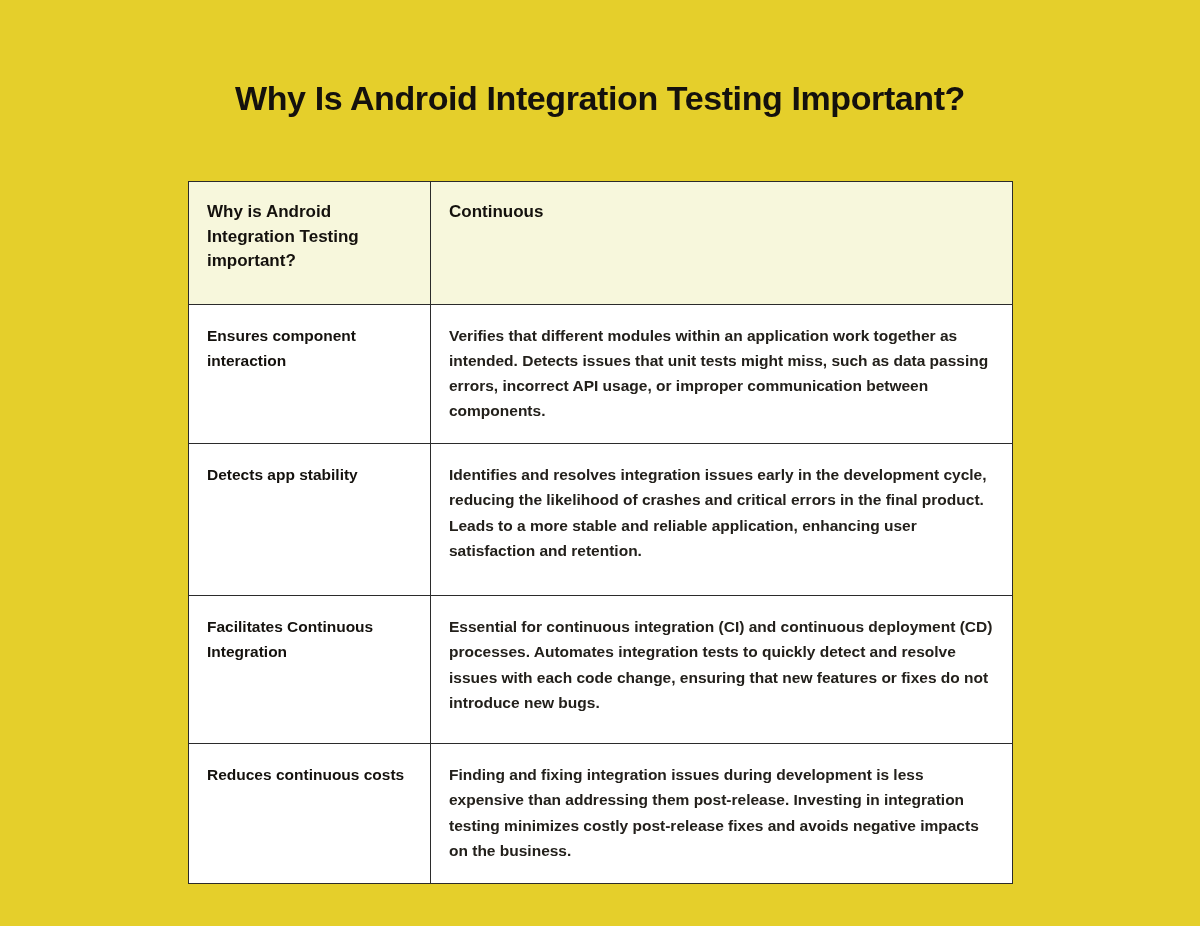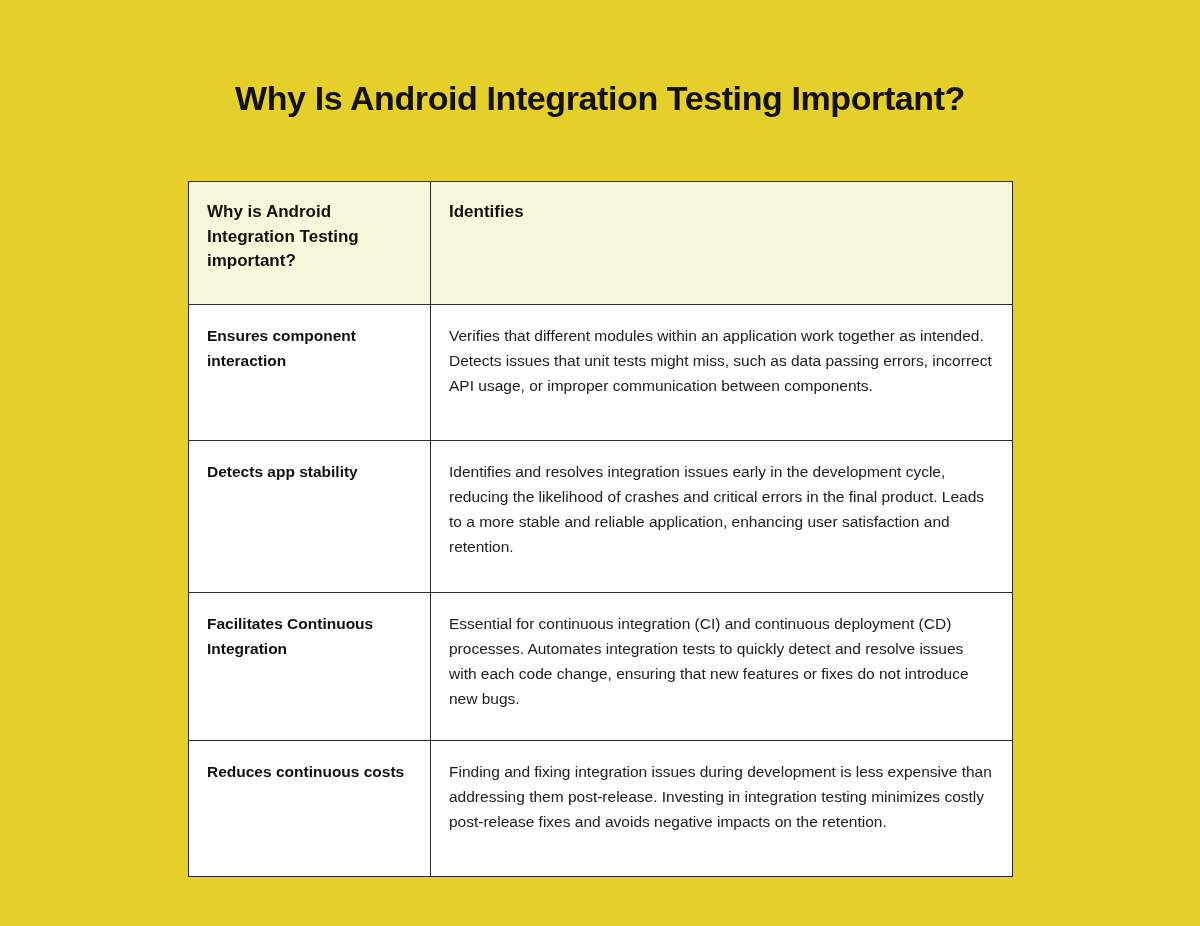--- a/index.html
+++ b/index.html
@@ -63,21 +63,21 @@
   }
   table.info-table tbody td.label {
     font-size: 15.5px;
     font-weight: bold;
     color: #14110d;
     line-height: 1.62;
     margin-left: 48px;
   }
   table.info-table tbody td.desc {
     font-size: 15.5px;
-    font-weight: normal;
+    font-weight: bold;
     color: #23201b;
     line-height: 1.62;
   }
   .row-h1 td { height: 136px; }
   .row-h2 td { height: 152px; }
   .row-h3 td { height: 148px; }
   .row-h4 td { height: 136px; }
 </style>
 </head>
 <body>
@@ -88,37 +88,37 @@
 
   <div class="table-wrap">
     <table class="info-table">
       <colgroup>
         <col class="c1">
         <col class="c2">
       </colgroup>
       <thead>
         <tr>
           <th>Why is Android Integration Testing important?</th>
-          <th>Identifies</th>
+          <th>Continuous</th>
         </tr>
       </thead>
       <tbody>
         <tr class="row-h1">
           <td class="label">Ensures component interaction</td>
           <td class="desc">Verifies that different modules within an application work together as intended. Detects issues that unit tests might miss, such as data passing errors, incorrect API usage, or improper communication between components.</td>
         </tr>
         <tr class="row-h2">
           <td class="label">Detects app stability</td>
           <td class="desc">Identifies and resolves integration issues early in the development cycle, reducing the likelihood of crashes and critical errors in the final product. Leads to a more stable and reliable application, enhancing user satisfaction and retention.</td>
         </tr>
         <tr class="row-h3">
           <td class="label">Facilitates Continuous Integration</td>
           <td class="desc">Essential for continuous integration (CI) and continuous deployment (CD) processes. Automates integration tests to quickly detect and resolve issues with each code change, ensuring that new features or fixes do not introduce new bugs.</td>
         </tr>
         <tr class="row-h4">
           <td class="label">Reduces continuous costs</td>
-          <td class="desc">Finding and fixing integration issues during development is less expensive than addressing them post-release. Investing in integration testing minimizes costly post-release fixes and avoids negative impacts on the retention.</td>
+          <td class="desc">Finding and fixing integration issues during development is less expensive than addressing them post-release. Investing in integration testing minimizes costly post-release fixes and avoids negative impacts on the business.</td>
         </tr>
       </tbody>
     </table>
   </div>
 
 </div>
 
 </body></html>

